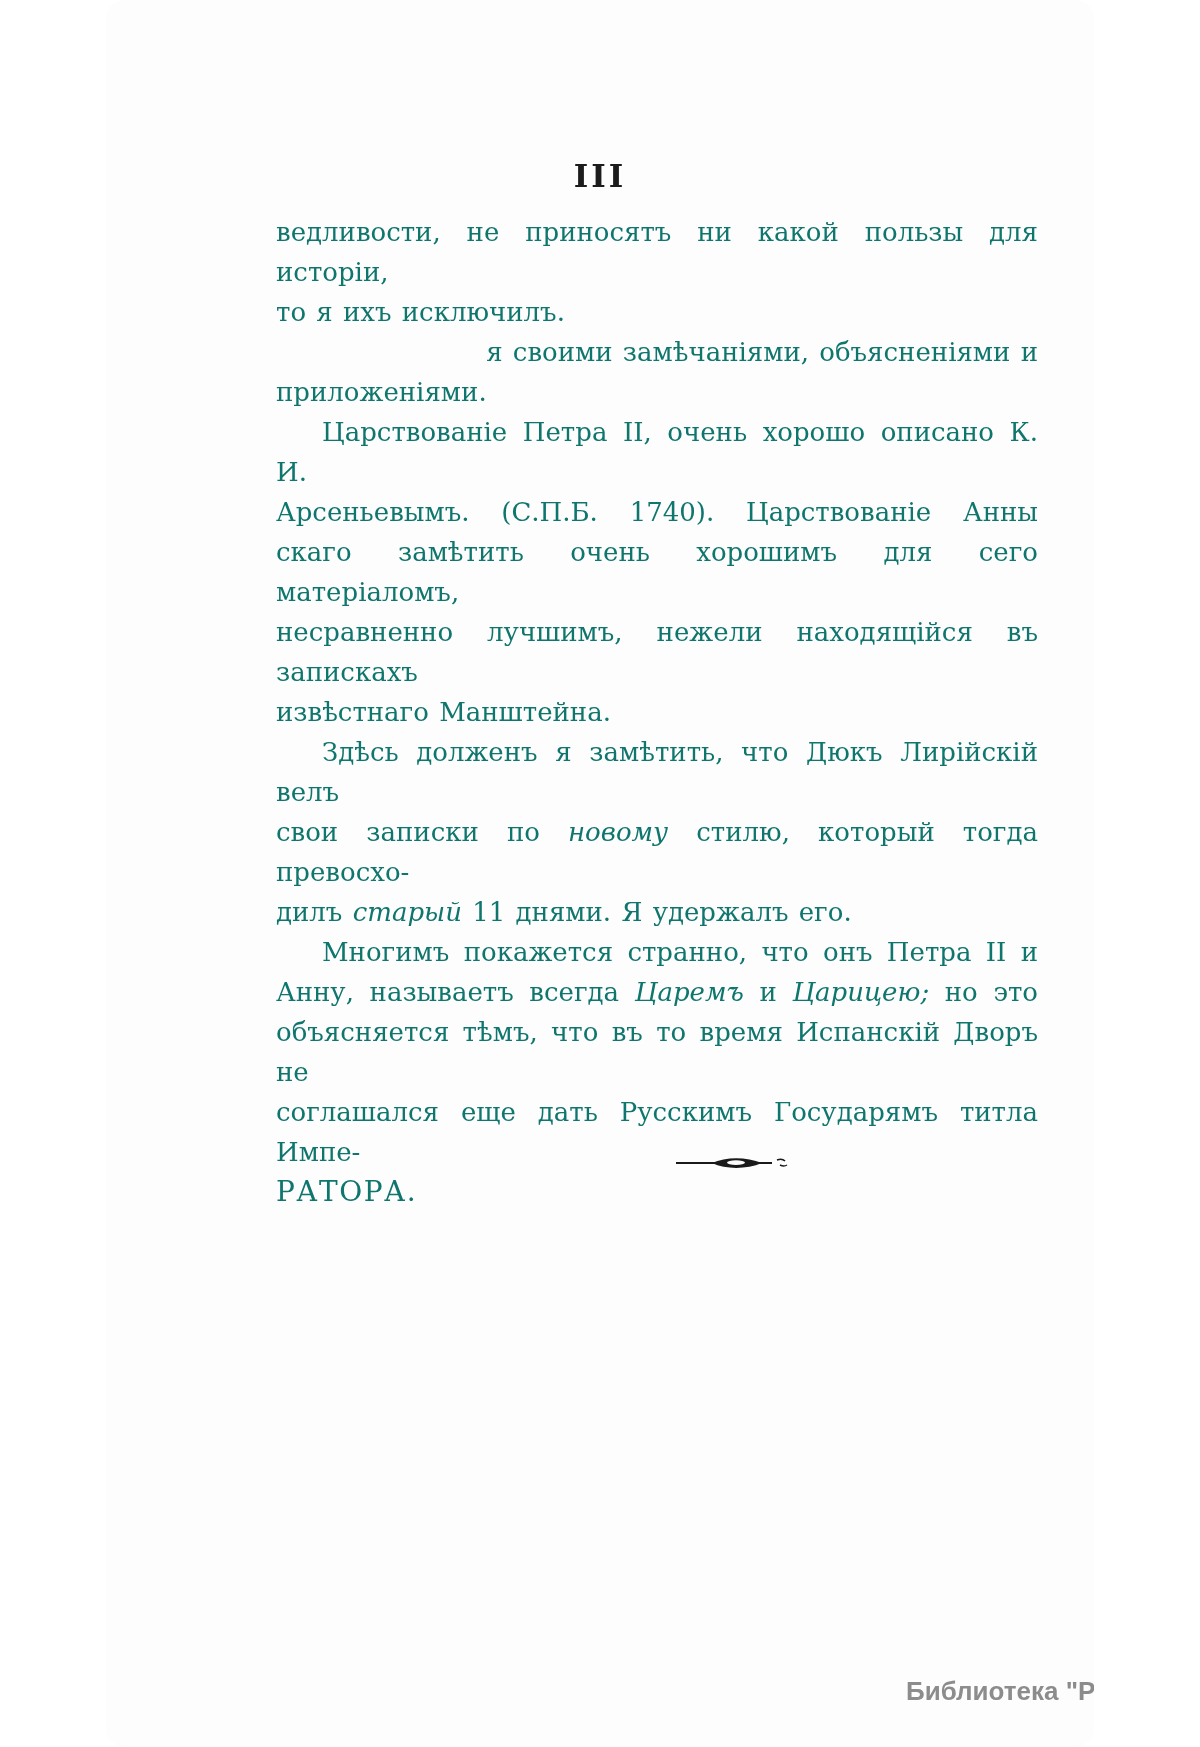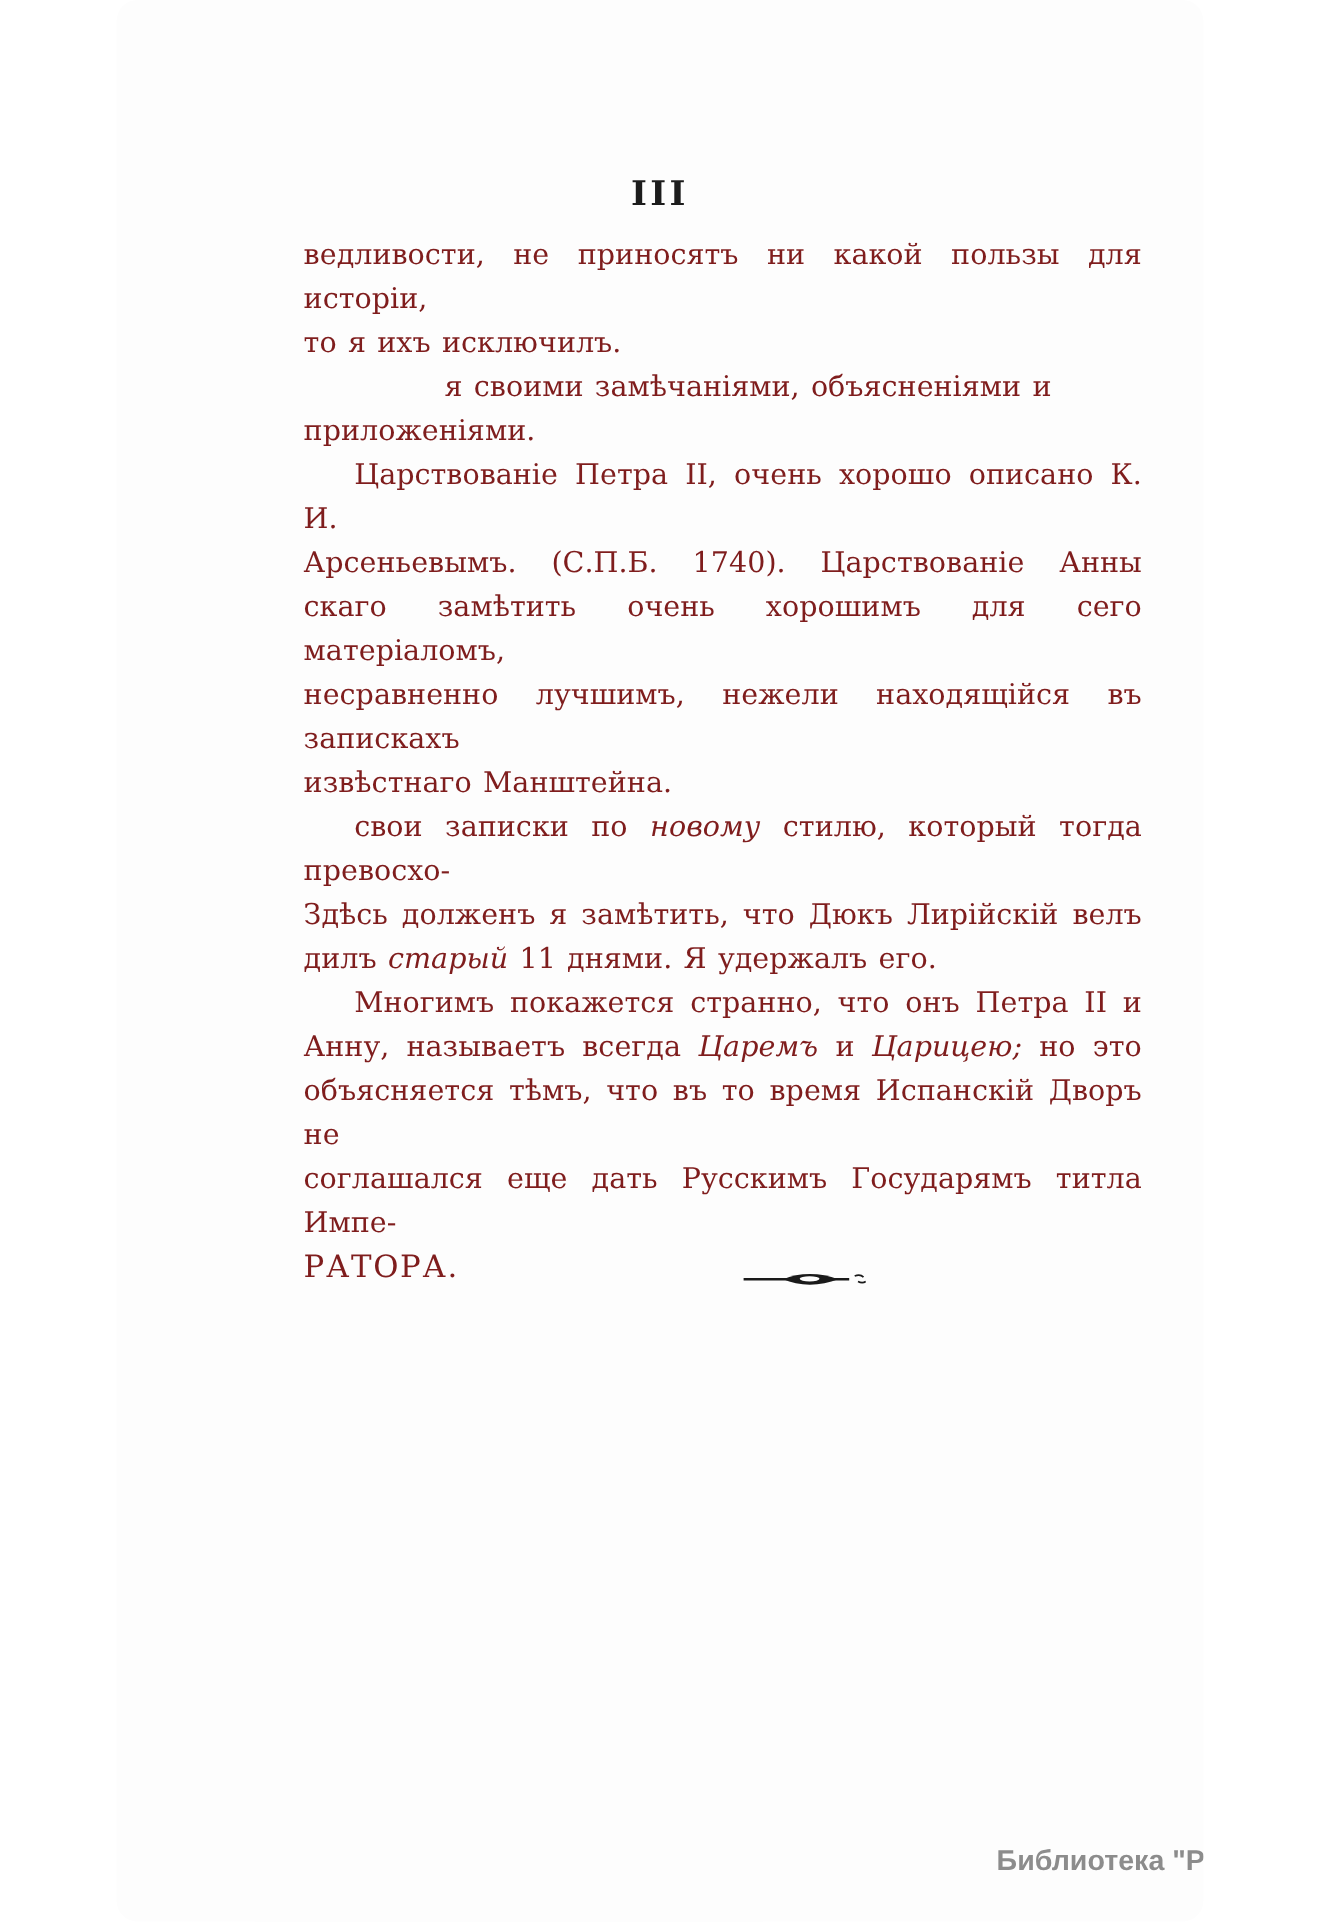--- a/index.html
+++ b/index.html
@@ -26,33 +26,33 @@
     font-size: 31px;
     font-weight: bold;
     letter-spacing: 3px;
     color: #1c1c1c;
   }
   .text-block {
     position: absolute;
     left: 170px;
     top: 212px;
     width: 762px;
-    color: #7f1d1d;
+    color: #0f766e;
   }
   .paragraph { margin: 0; }
   .paragraph .line {
     font-size: 26px;
     line-height: 40px;
     text-align: justify;
     text-align-last: justify;
     word-spacing: 2px;
     white-space: normal;
   }
   .paragraph .line.last {
-    text-align: center;
+    text-align: right;
     text-align-last: left;
   }
   .paragraph.indent .line:first-child {
     text-indent: 46px;
   }
   .em { font-style: italic; }
   .sc {
     font-size: 28px;
     letter-spacing: 1.5px;
   }
@@ -90,22 +90,22 @@
         <div class="line last"><span>я своими замѣчаніями, объясненіями и приложеніями.</span></div>
       </div>
       <div class="paragraph indent">
         <div class="line"><span>Царствованіе Петра II, очень хорошо описано К. И.</span></div>
         <div class="line"><span>Арсеньевымъ. (С.П.Б. 1740). Царствованіе Анны</span></div>
         <div class="line"><span>скаго замѣтить очень хорошимъ для сего матеріаломъ,</span></div>
         <div class="line"><span>несравненно лучшимъ, нежели находящійся въ запискахъ</span></div>
         <div class="line last"><span>извѣстнаго Манштейна.</span></div>
       </div>
       <div class="paragraph indent">
+        <div class="line"><span>Здѣсь долженъ я замѣтить, что Дюкъ Лирійскій велъ</span></div>
         <div class="line"><span>свои записки по </span><span class="em">новому</span><span> стилю, который тогда превосхо-</span></div>
-        <div class="line"><span>Здѣсь долженъ я замѣтить, что Дюкъ Лирійскій велъ</span></div>
         <div class="line last"><span>дилъ </span><span class="em">старый</span><span> 11 днями. Я удержалъ его.</span></div>
       </div>
       <div class="paragraph indent">
         <div class="line"><span>Многимъ покажется странно, что онъ Петра II и</span></div>
         <div class="line"><span>Анну, называетъ всегда </span><span class="em">Царемъ</span><span> и </span><span class="em">Царицею;</span><span> но это</span></div>
         <div class="line"><span>объясняется тѣмъ, что въ то время Испанскій Дворъ не</span></div>
         <div class="line"><span>соглашался еще дать Русскимъ Государямъ титла Импе-</span></div>
         <div class="line last"><span class="sc">РАТОРА.</span></div>
       </div>
     </div>

